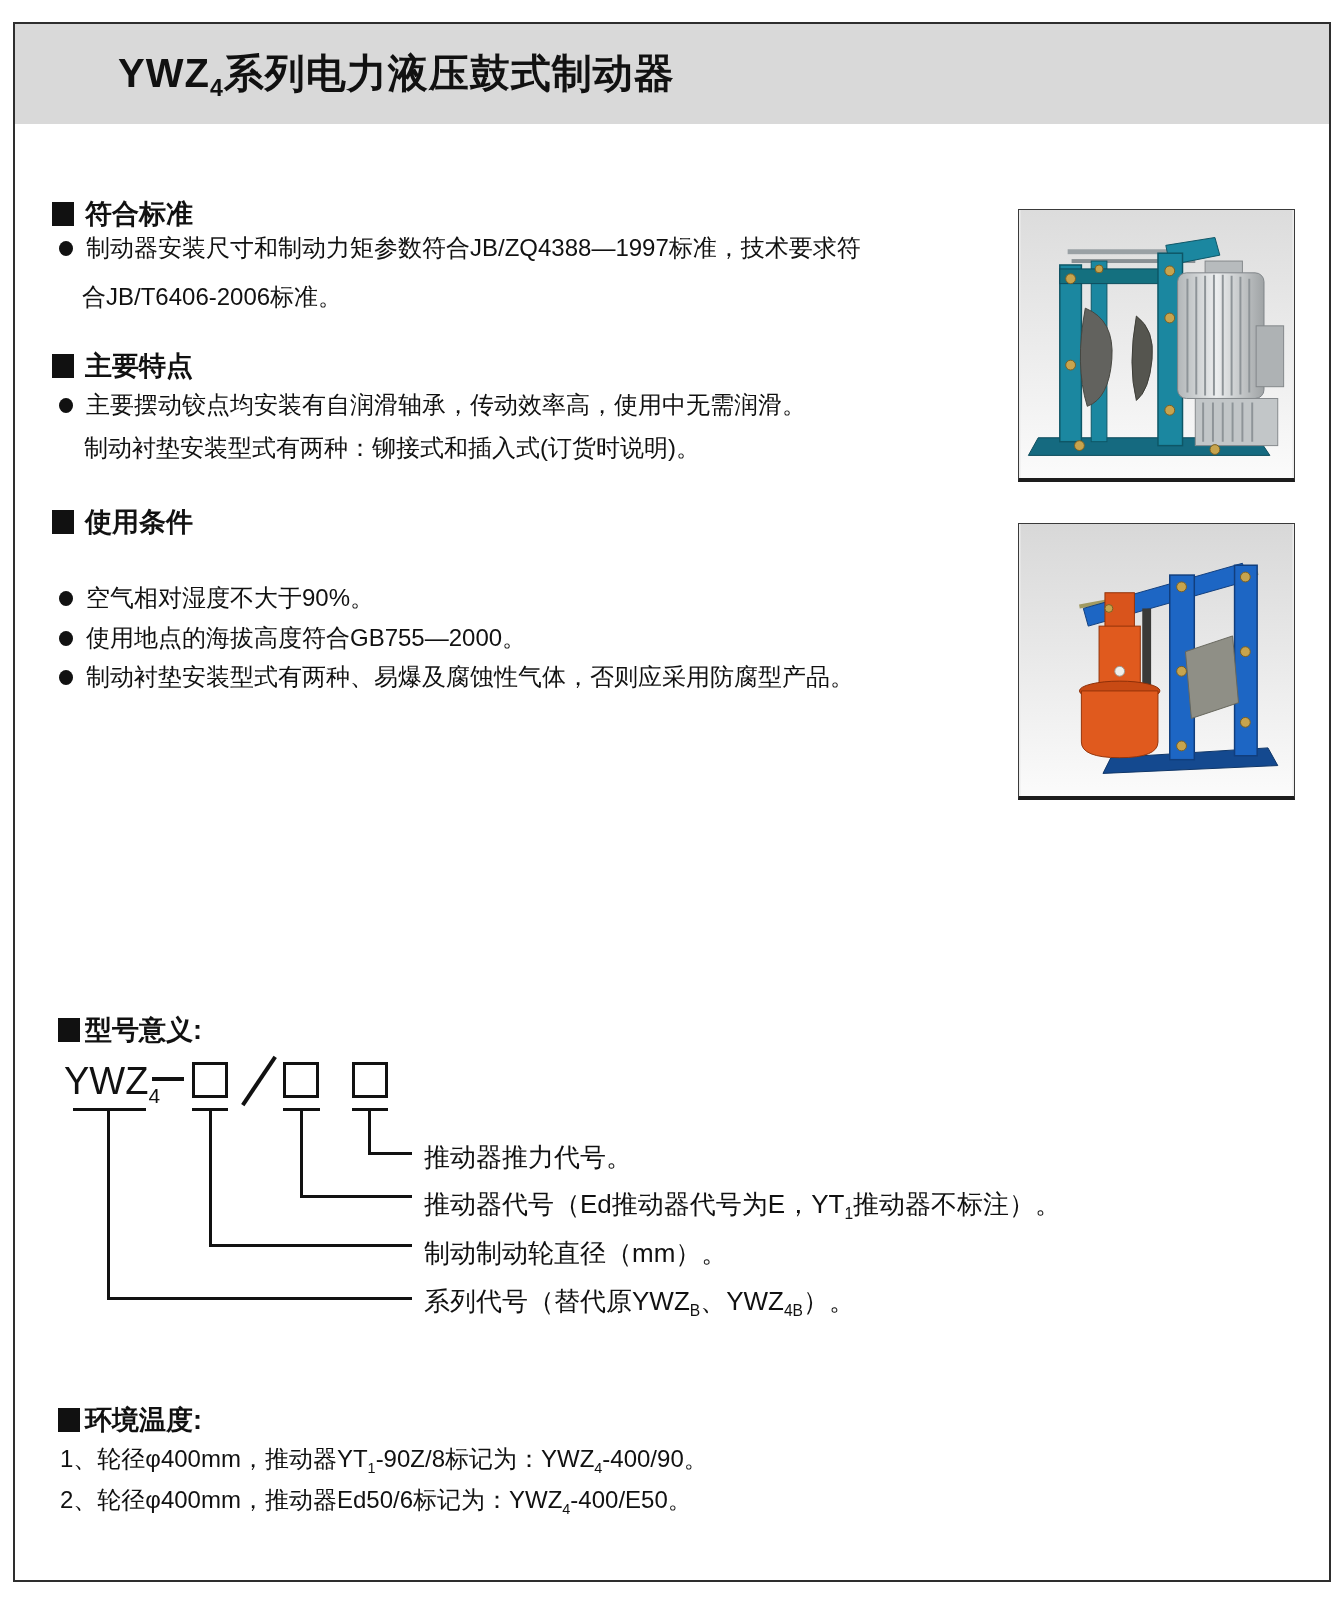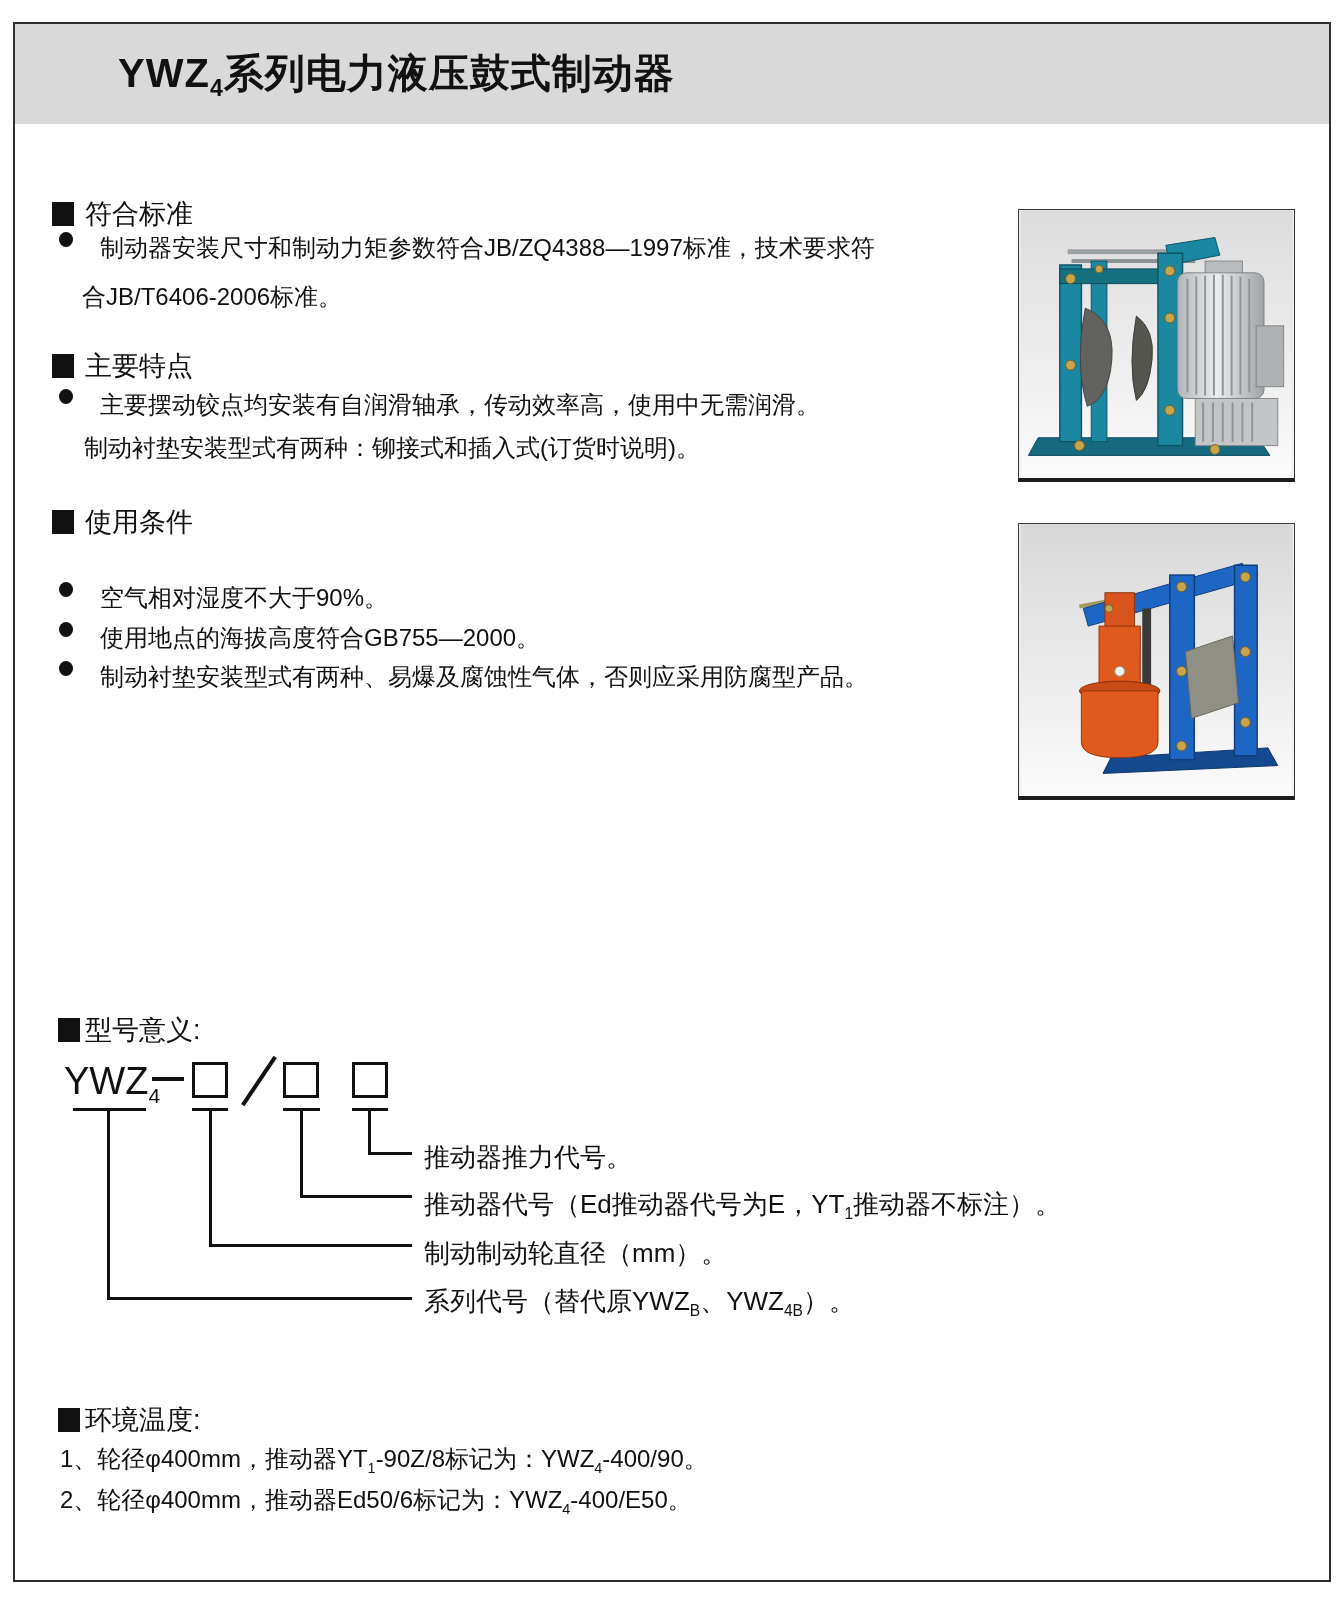--- a/index.html
+++ b/index.html
@@ -18,26 +18,26 @@
   }
   .page-title {
     position:absolute; left:55px; top:22px; font-size:40px; font-weight:bold;
     letter-spacing:1px; white-space:nowrap;margin-left:48px;
   }
   .page-title sub { font-size:58%; }
   sub { font-size:60%; line-height:0; }
 
   .sec-heading {
     position:absolute; display:flex; align-items:center; gap:11px;
-    font-size:27px; font-weight:normal; white-space:nowrap;
+    font-size:27px; font-weight:bold; white-space:nowrap;
   }
   .sec-heading.tight { gap:5px; }
   .sq { width:22px; height:24px; background:#111; flex:0 0 auto; }
   .bullet-line {
-    position:absolute; display:flex; align-items:flex-start; gap:27px;
+    position:absolute; display:flex; align-items:center; gap:13px;
     font-size:24px; white-space:nowrap;
   }
   .dot { width:14px; height:15px; border-radius:50%; background:#111; flex:0 0 auto; }
   .body-line { position:absolute; font-size:24px; white-space:nowrap; }
 
   .photo {
     position:absolute; box-sizing:border-box;
     border:1px solid #3a3a3a; border-bottom:4px solid #1d1d1d;
     background:#ececec;
   }

